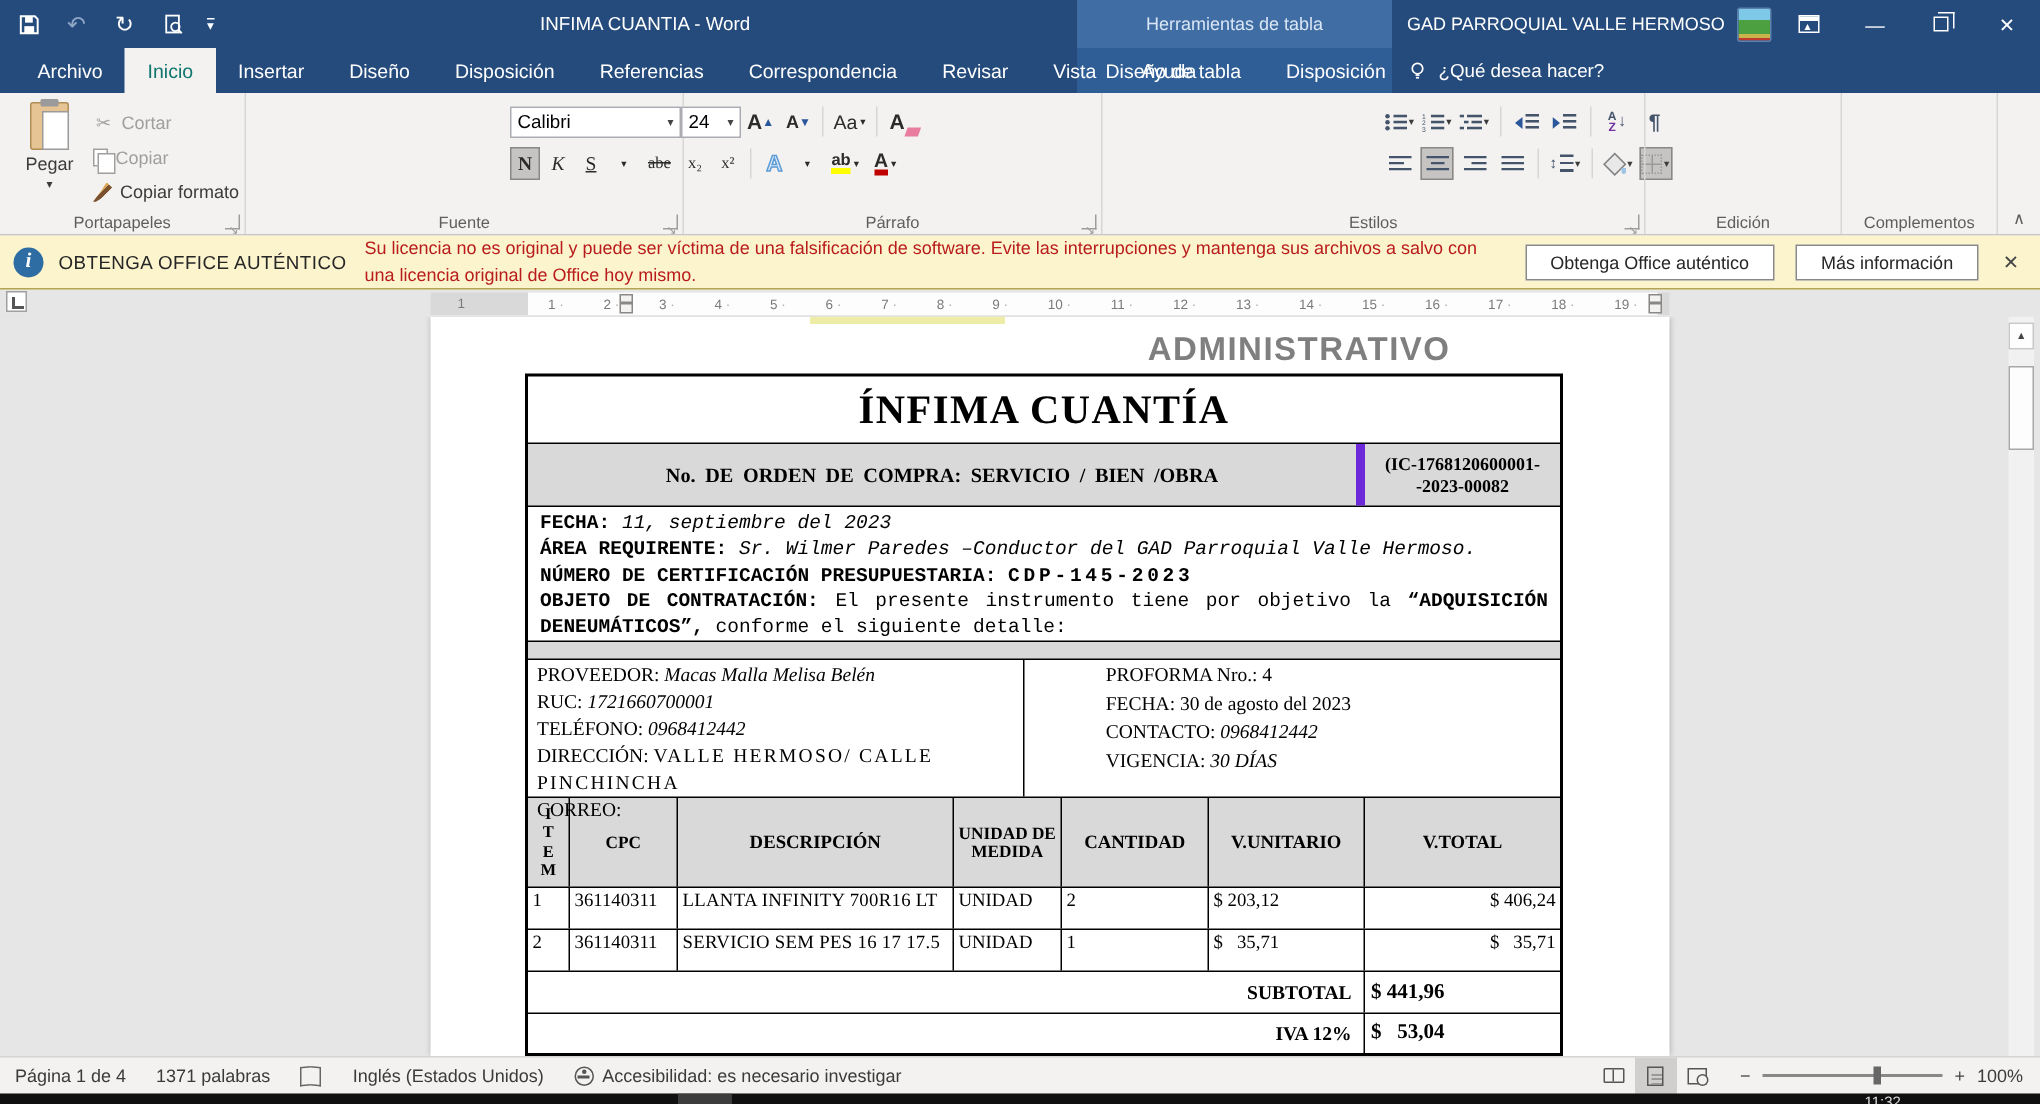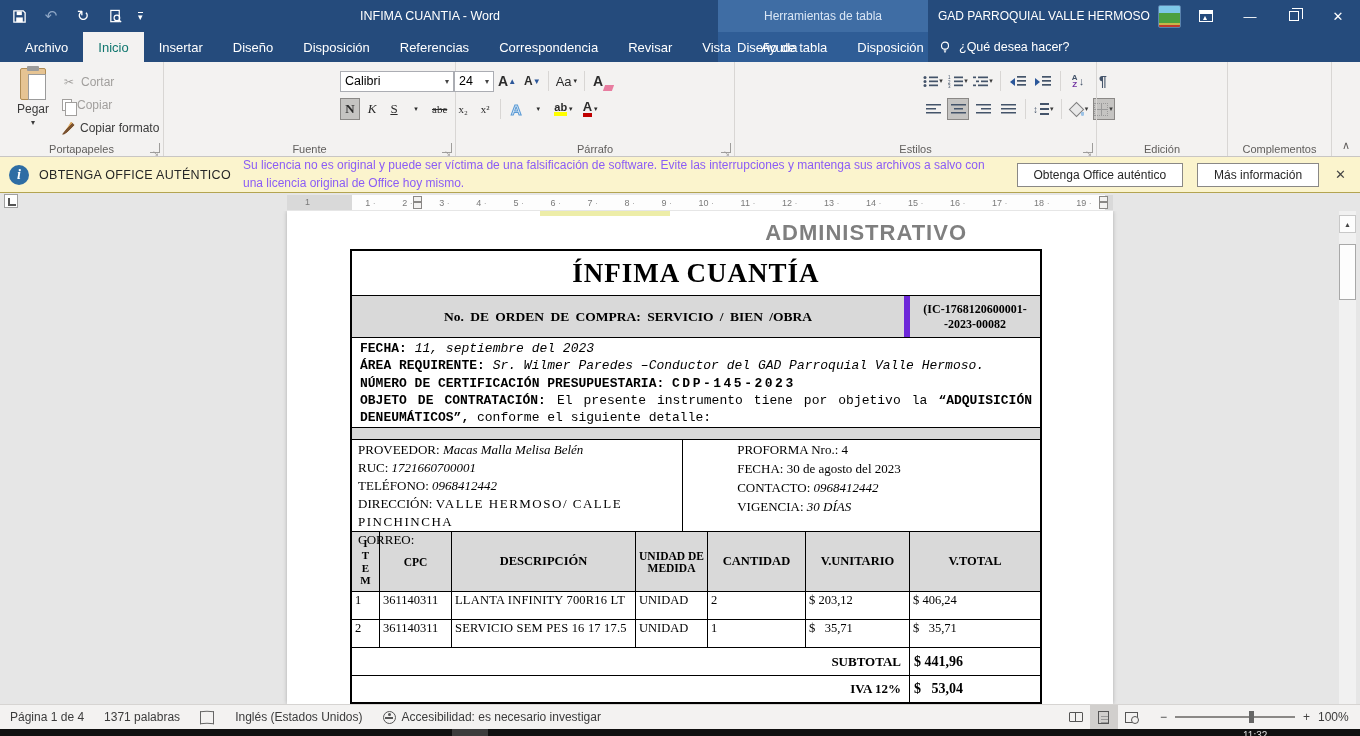--- a/index.html
+++ b/index.html
@@ -97,21 +97,21 @@
       linear-gradient(#9a9a9a,#9a9a9a) 50% 0/1px 100% no-repeat,
       linear-gradient(#9a9a9a,#9a9a9a) 0 50%/100% 1px no-repeat; }
   .spacing-ico { display:flex; align-items:center; gap:2px; }
   .spacing-ico .ud { font-size:10px; color:#44546a; }
   .spacing-ico .ln { width:9px; height:13px; background:repeating-linear-gradient(#44546a 0 1.5px, transparent 1.5px 5px); }
   .collapse { position:absolute; right:10px; bottom:4px; font-size:11px; color:#605e5c; }
   
   .license { position:absolute; left:0; top:157px; width:1360px; height:36px; background:#fbf4cd; border-bottom:1px solid #b3a451; display:flex; align-items:center; }
   .lic-info { width:20px; height:20px; border-radius:50%; background:#2e6da4; color:#fff; font-family:"Liberation Serif",serif; font-style:italic; font-weight:bold; font-size:14px; display:flex; align-items:center; justify-content:center; margin:0 10px 0 9px; flex:none; }
   .lic-badge { font-size:12.5px; color:#262626; letter-spacing:.3px; margin-right:12px; flex:none; }
-  .lic-msg { font-size:12px; color:#8b5cf6; line-height:1.45; width:760px; }
+  .lic-msg { font-size:12px; color:#b91c1c; line-height:1.45; width:760px; }
   .lic-btn { height:24px; padding:0 16px; background:#fff; border:1px solid #8a8886; font-size:12px; color:#262626; display:flex; align-items:center; margin-left:14px; flex:none; }
   .lic-close { margin:0 14px 0 16px; font-size:13px; color:#444; flex:none; }
   
   .ruler { position:absolute; left:0; top:193px; width:1360px; height:18px; }
   .tabsel { position:absolute; left:4px; top:1px; width:14px; height:14px; background:#fff; border:1px solid #a0a0a0; }
   .tabsel::before { content:""; position:absolute; left:3px; top:3px; width:6px; height:6px; border-left:2px solid #555; border-bottom:2px solid #555; }
   .hruler-band { position:absolute; left:287px; top:2px; width:826px; height:15px; background:#d9d9d9; }
   .hruler-white { position:absolute; left:65px; top:0; width:753px; height:15px; background:#fdfdfd; display:flex; align-items:center; }
   .hruler-white .nums { display:flex; width:100%; justify-content:space-around; font-size:9px; color:#7a7a7a; }
   .hruler-white .nums span::after { content:" ·"; color:#aaa; }
@@ -145,21 +145,21 @@
   .t-two .it { font-style:italic; }
   .t-two .spc { letter-spacing:1.5px; }
   .t-head { height:60px; border-bottom:1px solid #000; display:flex; background:#d9d9d9; font-weight:bold; font-size:11.5px; text-align:center; }
   .t-head .hc { border-right:1px solid #000; display:flex; align-items:center; justify-content:center; padding:1px; }
   .t-head .hc:last-child { border-right:none; }
   .hc.c0 { width:28px; } .hc.c1 { width:72px; } .hc.c2 { width:184px; font-size:12.5px; }
   .hc.c3 { width:72px; } .hc.c4 { width:98px; font-size:12.5px; } .hc.c5 { width:104px; font-size:12.5px; } .hc.c6 { width:130px; font-size:12.5px; }
   .hc.c0 span { display:block; width:11px; word-break:break-all; line-height:1.1; font-size:11px; }
   .t-row { height:28px; border-bottom:1px solid #000; display:flex; font-size:12.5px; }
   .t-row .rc { border-right:1px solid #000; padding:1px 3px; white-space:pre; overflow:hidden; }
-  .t-row .rc:last-child { border-right:none; }
+  .t-row .rc:last-child { border-right:none;text-align:right; }
   .rc.c0 { width:28px; } .rc.c1 { width:72px; } .rc.c2 { width:184px; letter-spacing:.2px; }
   .rc.c3 { width:72px; } .rc.c4 { width:98px; } .rc.c5 { width:104px; } .rc.c6 { width:130px; }
   .t-total { height:28px; border-bottom:1px solid #000; display:flex; }
   .t-total:last-child { height:26px; border-bottom:none; }
   .t-total .tl { width:558px; border-right:1px solid #000; display:flex; align-items:center; justify-content:flex-end; padding-right:8px; font-weight:bold; font-size:13px; }
   .t-total .tv { width:130px; display:flex; align-items:center; padding-left:4px; font-weight:bold; font-size:14px; white-space:pre; }
   
   .scrollbar { position:absolute; right:4px; top:0; width:17px; height:493px; background:#f1f1f1; }
   .sb-up { position:absolute; left:0; top:4px; width:17px; height:18px; background:#fdfdfd; border:1px solid #c8c8c8; display:flex; align-items:center; justify-content:center; font-size:7px; color:#444; }
   .sb-thumb { position:absolute; left:0; top:33px; width:17px; height:56px; background:#fdfdfd; border:1px solid #a8a8a8; }

